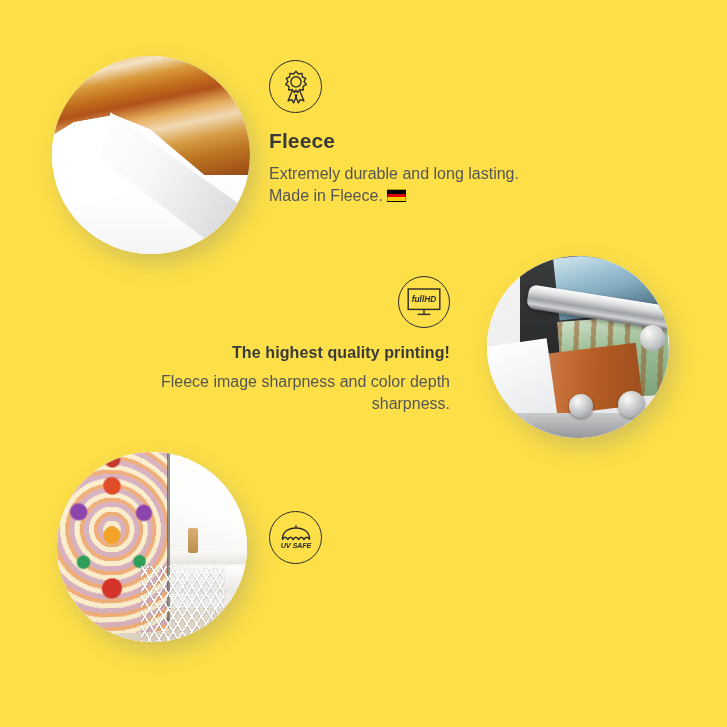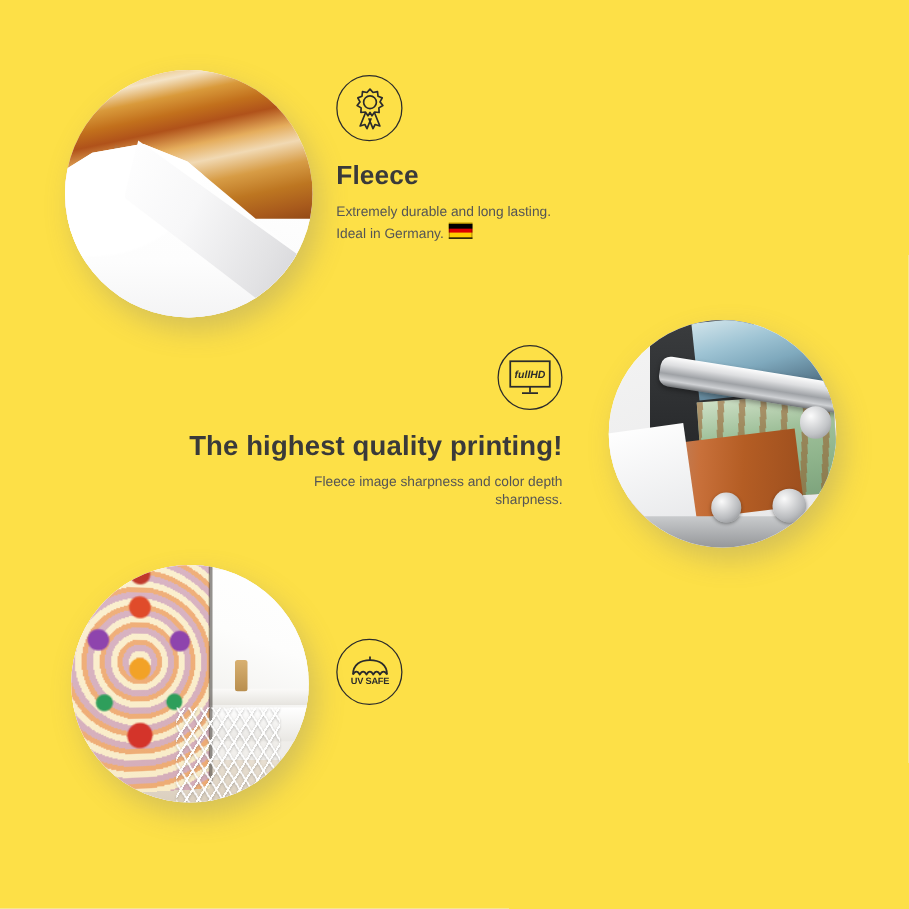--- a/index.html
+++ b/index.html
@@ -141,43 +141,43 @@
     border: 1.9px solid #2b2b2b;
     display: flex; align-items: center; justify-content: center;
   }
   .icon-circle svg { display: block; }
 
   h2.title {
     font-size: 21px; font-weight: 700; color: #3a3a3a;
     letter-spacing: 0.1px; line-height: 1.25;
   }
   p.desc {
-    font-size: 11px; color: #555555; line-height: 1.35;
+    font-size: 16px; color: #555555; line-height: 1.35;
     font-weight: 400;
   }
 
   
   .fA { left: 269px; top: 60px; width: 400px; }
   .fA .icon-circle { margin-bottom: 15px; }
   .fA h2.title { margin-bottom: 9px; }
   .flag {
     display: inline-block; width: 19px; height: 13px;
     vertical-align: -1px; margin-left: 4px;
     background: linear-gradient(180deg,#000000 0 34%, #dd0000 34% 67%, #ffce00 67% 100%);
     border: 0.5px solid rgba(0,0,0,0.25);
   }
 
   
   .fB { left: 30px; top: 276px; width: 420px; text-align: right; }
   .fB .icon-wrap { display: flex; justify-content: flex-end; margin-bottom: 15px; text-align: center; }
   .fB .icon-circle { width: 52px; height: 52px; }
-  .fB h2.title { font-size: 22px; margin-bottom: 8px; }
-
-  
-  .fC { left: 269px; top: 511px; width: 410px; }
+  .fB h2.title { font-size: 16px; margin-bottom: 8px; }
+
+  
+  .fC { left: 269px; top: 511px; width: 410px; font-style: italic; }
   .fC .icon-circle { margin-bottom: 15px; }
   .fC h2.title { margin-bottom: 9px; }
 
   .fullhd-text { font-size: 8.4px; font-style: italic; font-weight: 700; fill: #2b2b2b;
                  font-family: "Liberation Sans", sans-serif; }
   .uvsafe-text { font-size: 7.4px; font-weight: 700; fill: #2b2b2b;
                  font-family: "Liberation Sans", sans-serif; letter-spacing: -0.2px; }
 </style>
 </head>
 <body>
@@ -201,21 +201,21 @@
           <path d="M17 2.3 19.4 5.0 23.0 4.3 23.4 8.0 26.8 9.3 25.0 12.5 27.3 15.4 24.1 17.3 24.3 21.0 20.7 20.6 18.6 23.6 17 21.0 15.4 23.6 13.3 20.6 9.7 21.0 9.9 17.3 6.7 15.4 9.0 12.5 7.2 9.3 10.6 8.0 11.0 4.3 14.6 5.0 Z"></path>
           <circle cx="17" cy="12.8" r="5.1"></circle>
           <path d="M13.4 21.2 9.1 31.8 12.9 30.6 14.6 33.9 18.0 25.6"></path>
           <path d="M20.6 21.2 24.9 31.8 21.1 30.6 19.4 33.9 16.0 25.6"></path>
         </g>
       </svg>
     </div>
     <h2 class="title">Fleece</h2>
     <p class="desc">
       <span>Extremely durable and long lasting.</span><br>
-      <span>Ideal in Germany.</span><span class="flag"></span>
+      <span>Made in Fleece.</span><span class="flag"></span>
     </p>
   </div>
 
   <div class="photo p2">
     <div class="inner">
       <div class="machine"></div>
       <div class="dark"></div>
       <div class="seaprint"></div>
       <div class="greenprint"></div>
       <div class="roller"></div>

